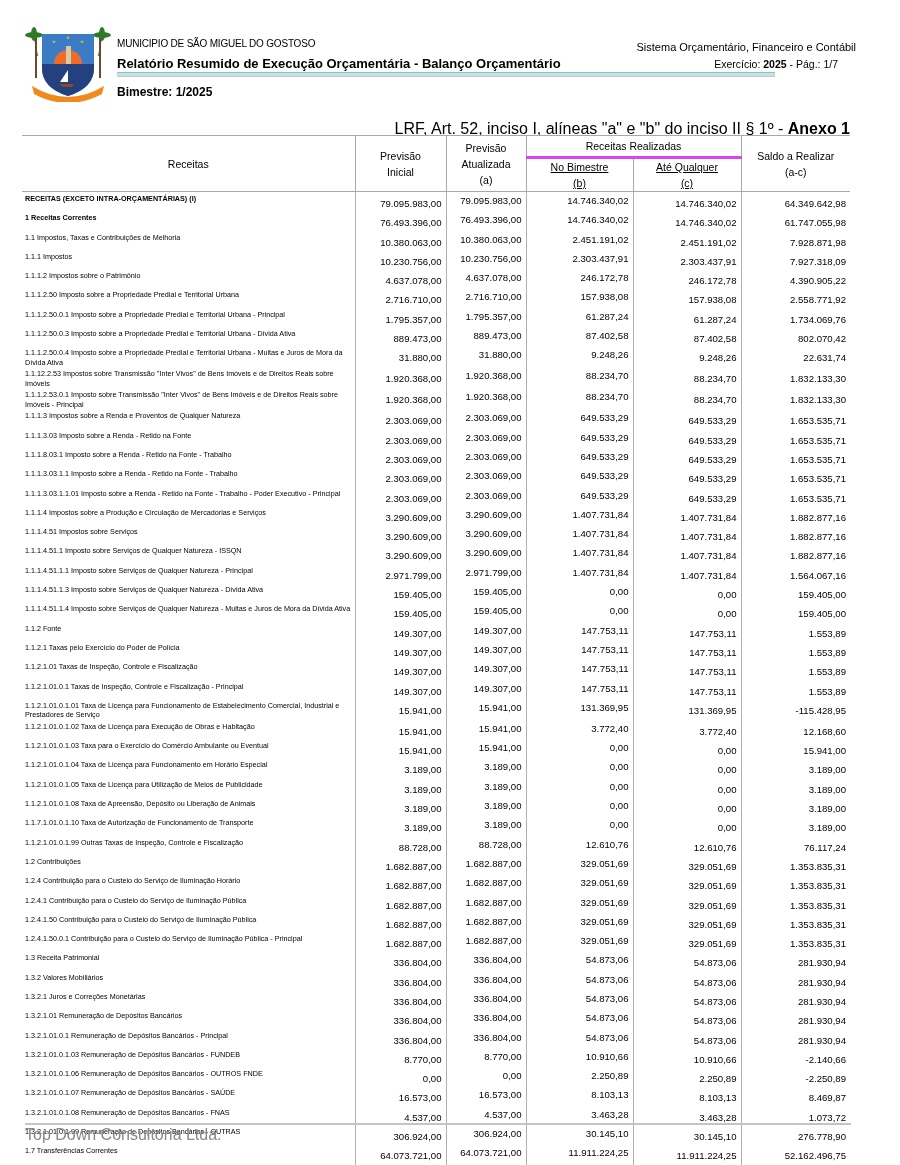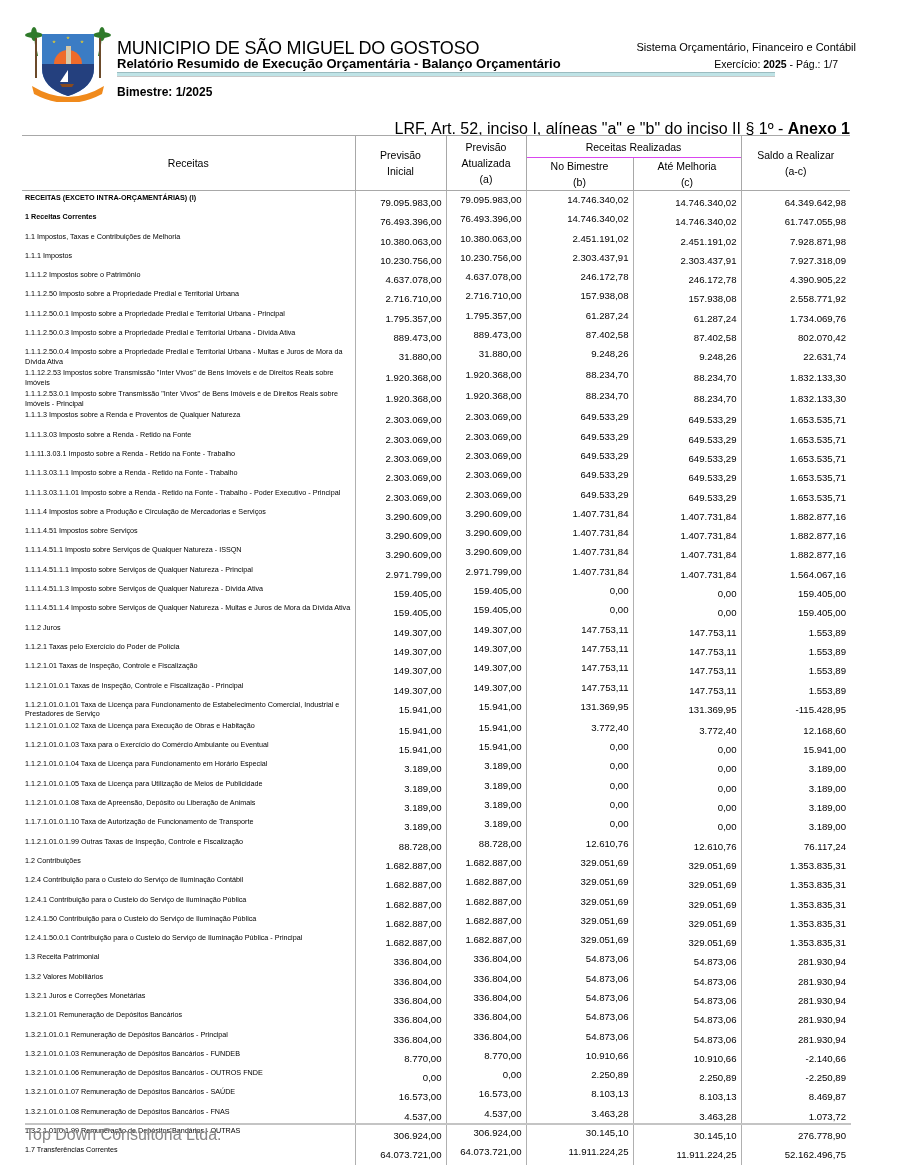--- a/index.html
+++ b/index.html
@@ -1,32 +1,32 @@
 <!DOCTYPE html>
 <html><head>
 <meta charset="utf-8">
 <style>
   html, body { margin:0; padding:0; background:#fff; }
   body { width:900px; height:1165px; position:relative; font-family:"Liberation Sans", sans-serif; color:#000; overflow:hidden; }
   .logo { position:absolute; left:24px; top:26px; width:88px; height:76px; }
-  .h-muni { position:absolute; left:117px; top:38px; font-size:18px; letter-spacing:-0.2px; }
+  .h-muni { position:absolute; left:117px; top:38px; font-size:10px; letter-spacing:-0.2px; }
   .h-title { position:absolute; left:117px; top:56px; font-size:13px; font-weight:bold; }
   .h-sys { position:absolute; right:44px; top:41px; font-size:11px; }
   .h-ex { position:absolute; right:62px; top:58px; font-size:10.5px; }
   .h-ex b { font-weight:bold; }
   .h-rule { position:absolute; left:117px; top:72px; width:658px; height:3px; background:#bfe3e6; border-top:1px solid #9bbcc0; border-bottom:1px solid #c8c8c8; }
   .h-bim { position:absolute; left:117px; top:85px; font-size:12px; font-weight:bold; }
   .lrf { position:absolute; right:50px; top:120px; font-size:16px; }
   .lrf b { font-weight:bold; }
   table.rep { position:absolute; left:22px; top:135px; width:828px; border-collapse:collapse; table-layout:fixed; }
   table.rep th { font-weight:normal; font-size:10.5px; text-align:center; border-left:1px solid #a8a8a8; padding:0; line-height:16px; }
   table.rep thead tr:first-child th { border-top:1px solid #a8a8a8; }
   table.rep th.first { border-left:none; }
   table.rep thead { border-bottom:1px solid #a8a8a8; }
-  th.sub { border-top:1px solid #d946ef; }
+  th.sub { border-top:3px solid #d946ef;text-decoration:underline; }
   table.rep td { font-size:7.2px; vertical-align:top; padding:2px 0 0 0; line-height:9.5px; height:14.3px; }
   td.lbl { padding-left:3px !important; padding-right:6px; }
   td.num { text-align:right; font-size:9.6px !important; border-left:1px solid #b0b0b0; padding-right:4px !important; line-height:13px !important; }
   td.n1 { padding-top:5px !important; }
   td.n2 { padding-top:2px !important; }
   tr.bold td.lbl { font-weight:bold; }
   .footer-rule { position:absolute; left:25px; top:1123px; width:826px; height:2px; background:#c4c4c4; }
   .footer { position:absolute; left:25px; top:1126px; font-size:16px; color:#888; }
 </style>
 </head>
@@ -99,21 +99,21 @@
         <div>Saldo a Realizar</div>
         <div>(a-c)</div>
       </th>
     </tr>
     <tr style="height:30px">
       <th class="sub">
         <div>No Bimestre</div>
         <div>(b)</div>
       </th>
       <th class="sub">
-        <div>Até Melhoria</div>
+        <div>Até Qualquer</div>
         <div>(c)</div>
       </th>
     </tr>
   </thead>
   <tbody id="rows">
       <tr class="bold">
         <td class="lbl">RECEITAS (EXCETO INTRA-ORÇAMENTÁRIAS) (I)</td>
         <td class="num n1">79.095.983,00</td>
         <td class="num n2">79.095.983,00</td>
         <td class="num n2">14.746.340,02</td>
@@ -210,21 +210,21 @@
       </tr>
       <tr>
         <td class="lbl">1.1.1.3.03 Imposto sobre a Renda - Retido na Fonte</td>
         <td class="num n1">2.303.069,00</td>
         <td class="num n2">2.303.069,00</td>
         <td class="num n2">649.533,29</td>
         <td class="num n1">649.533,29</td>
         <td class="num n1">1.653.535,71</td>
       </tr>
       <tr>
-        <td class="lbl">1.1.11.3.03.1 Imposto sobre a Renda - Retido na Fonte - Trabalho</td>
+        <td class="lbl">1.1.1.8.03.1 Imposto sobre a Renda - Retido na Fonte - Trabalho</td>
         <td class="num n1">2.303.069,00</td>
         <td class="num n2">2.303.069,00</td>
         <td class="num n2">649.533,29</td>
         <td class="num n1">649.533,29</td>
         <td class="num n1">1.653.535,71</td>
       </tr>
       <tr>
         <td class="lbl">1.1.1.3.03.1.1 Imposto sobre a Renda - Retido na Fonte - Trabalho</td>
         <td class="num n1">2.303.069,00</td>
         <td class="num n2">2.303.069,00</td>
@@ -282,21 +282,21 @@
       </tr>
       <tr>
         <td class="lbl">1.1.1.4.51.1.4 Imposto sobre Serviços de Qualquer Natureza - Multas e Juros de Mora da Dívida Ativa</td>
         <td class="num n1">159.405,00</td>
         <td class="num n2">159.405,00</td>
         <td class="num n2">0,00</td>
         <td class="num n1">0,00</td>
         <td class="num n1">159.405,00</td>
       </tr>
       <tr>
-        <td class="lbl">1.1.2 Juros</td>
+        <td class="lbl">1.1.2 Fonte</td>
         <td class="num n1">149.307,00</td>
         <td class="num n2">149.307,00</td>
         <td class="num n2">147.753,11</td>
         <td class="num n1">147.753,11</td>
         <td class="num n1">1.553,89</td>
       </tr>
       <tr>
         <td class="lbl">1.1.2.1 Taxas pelo Exercício do Poder de Polícia</td>
         <td class="num n1">149.307,00</td>
         <td class="num n2">149.307,00</td>
@@ -386,21 +386,21 @@
       </tr>
       <tr>
         <td class="lbl">1.2 Contribuições</td>
         <td class="num n1">1.682.887,00</td>
         <td class="num n2">1.682.887,00</td>
         <td class="num n2">329.051,69</td>
         <td class="num n1">329.051,69</td>
         <td class="num n1">1.353.835,31</td>
       </tr>
       <tr>
-        <td class="lbl">1.2.4 Contribuição para o Custeio do Serviço de Iluminação Contábil</td>
+        <td class="lbl">1.2.4 Contribuição para o Custeio do Serviço de Iluminação Horário</td>
         <td class="num n1">1.682.887,00</td>
         <td class="num n2">1.682.887,00</td>
         <td class="num n2">329.051,69</td>
         <td class="num n1">329.051,69</td>
         <td class="num n1">1.353.835,31</td>
       </tr>
       <tr>
         <td class="lbl">1.2.4.1 Contribuição para o Custeio do Serviço de Iluminação Pública</td>
         <td class="num n1">1.682.887,00</td>
         <td class="num n2">1.682.887,00</td>

